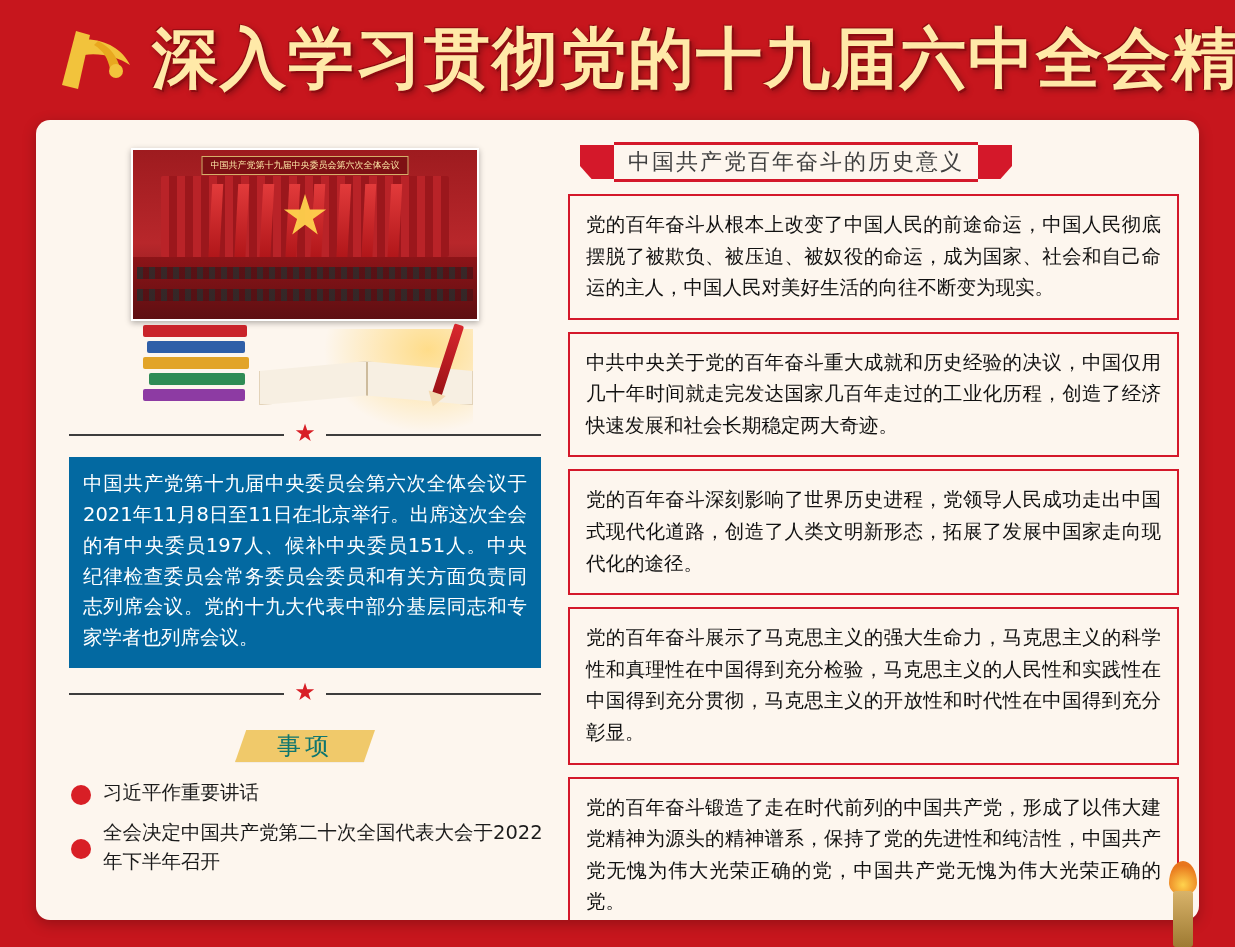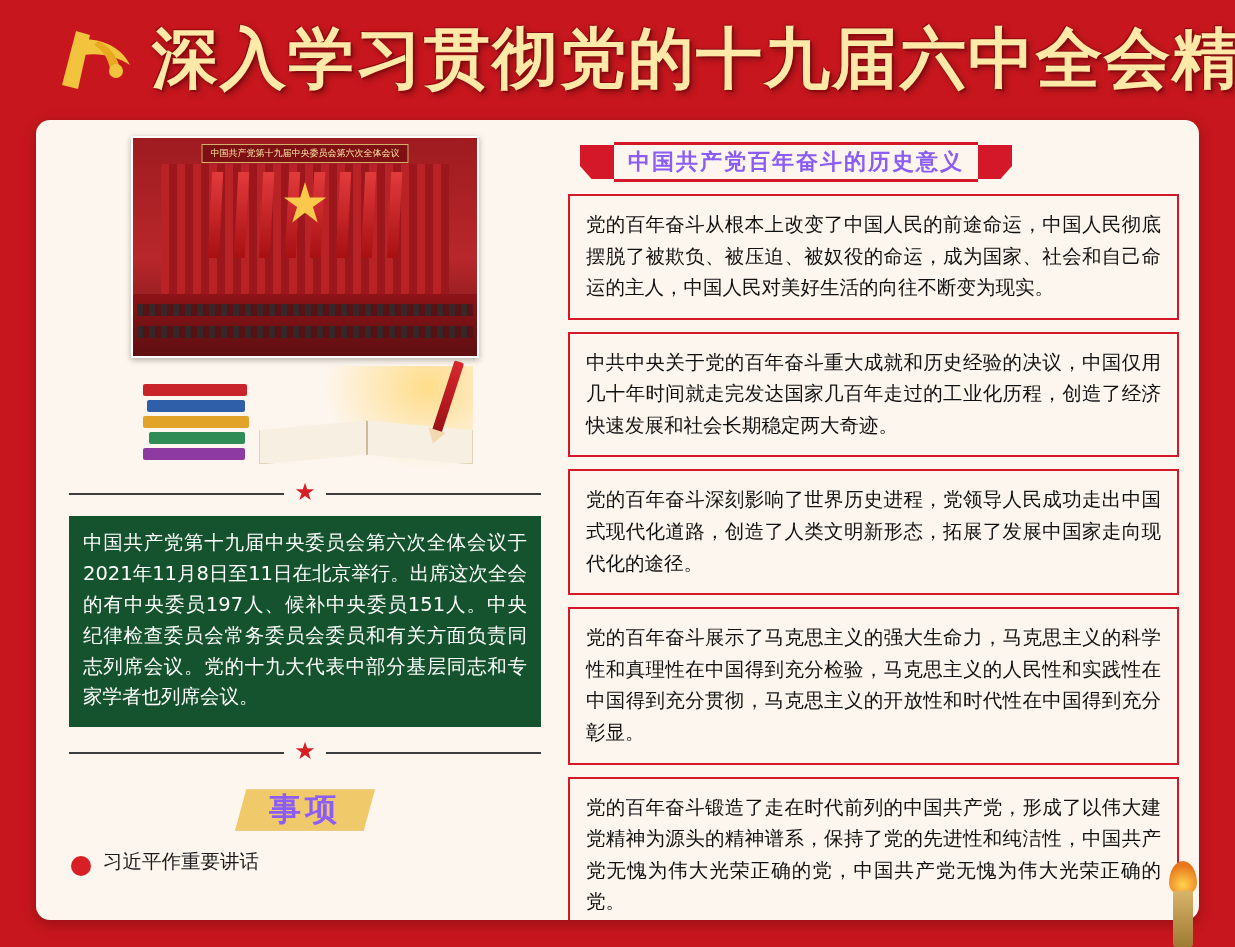--- a/index.html
+++ b/index.html
@@ -71,20 +71,21 @@
     align-items: center;
   }
   .photo {
     width: 344px;
     height: 220px;
     border: 2px solid #ffffff;
     box-shadow: 0 2px 6px rgba(0,0,0,.3);
     background: linear-gradient(#9e1b1f 0%, #b8272b 55%, #6d1315 100%);
     position: relative;
     overflow: hidden;
+    margin-top: 12px;
   }
   .photo .hall-banner {
     position: absolute;
     top: 6px; left: 50%;
     transform: translateX(-50%);
     font-size: 9px;
     color: #ffe9a8;
     background: #7e1014;
     padding: 2px 8px;
     white-space: nowrap;
@@ -216,21 +217,21 @@
   .star-divider .star {
     color: #d81f26;
     font-size: 24px;
     line-height: 1;
     margin: 0 10px;
     transform: translateY(-2px);
   }
 
   .red-block {
     width: 472px;
-    background: #14532d;
+    background: #0369a1;
     color: #ffffff;
     font-family: "DejaVu Sans", sans-serif;
     font-size: 19.5px;
     line-height: 1.58;
     padding: 12px 14px 14px;
     box-sizing: border-box;
     text-align: justify;
   }
 
   .banner-wrap {
@@ -246,35 +247,35 @@
     clip-path: polygon(8% 0, 100% 0, 92% 100%, 0 100%);
     box-shadow: 0 2px 3px rgba(0,0,0,.2);
   }
   .banner-wrap .ribbon-text {
     position: absolute;
     inset: 0;
     display: flex;
     align-items: center;
     justify-content: center;
     font-family: "DejaVu Sans", sans-serif;
-    font-weight: bold;
-    font-size: 32px;
-    color: #8b5cf6;
+    font-weight: normal;
+    font-size: 24px;
+    color: #0f766e;
     letter-spacing: 4px;
   }
 
   .bullets {
     width: 472px;
     margin-top: 16px;
     list-style: none;
     padding: 0 0 0 4px;
   }
   .bullets li {
     display: flex;
-    align-items: flex-end;
+    align-items: center;
     margin-bottom: 10px;
     font-family: "DejaVu Sans", sans-serif;
     font-size: 19.5px;
     line-height: 1.5;
     color: #1b1b1b;
   }
   .bullets li .dot {
     flex: 0 0 auto;
     width: 20px; height: 20px;
     border-radius: 50%;
@@ -309,23 +310,23 @@
   }
   .section-title-wrap .mid {
     height: 34px;
     background: #fdf6ee;
     border-top: 3px solid #d4182a;
     border-bottom: 3px solid #d4182a;
     display: flex;
     align-items: center;
     padding: 0 14px;
     font-family: "DejaVu Sans", sans-serif;
-    font-weight: bold;
+    font-weight: normal;
     font-size: 22px;
-    color: #8b5cf6;
+    color: #404040;
     letter-spacing: 2px;
     white-space: nowrap;
   }
 
   .points {
     display: flex;
     flex-direction: column;
     gap: 12px;
   }
   .point-box {
@@ -428,20 +429,24 @@
     <div class="banner-wrap">
       <div class="ribbon"></div>
       <div class="ribbon-text">事项</div>
     </div>
 
     <ul class="bullets">
       <li>
         <span class="dot"></span>
         <span>习近平作重要讲话</span>
       </li>
+      <li>
+        <span class="dot"></span>
+        <span>全会决定中国共产党第二十次全国代表大会于2022年下半年召开</span>
+      </li>
     </ul>
   </div>
 
   <div class="right-col">
 
     <div class="section-title-wrap">
       <div class="tail-left"></div>
       <div class="mid">中国共产党百年奋斗的历史意义</div>
       <div class="tail-right"></div>
     </div>

